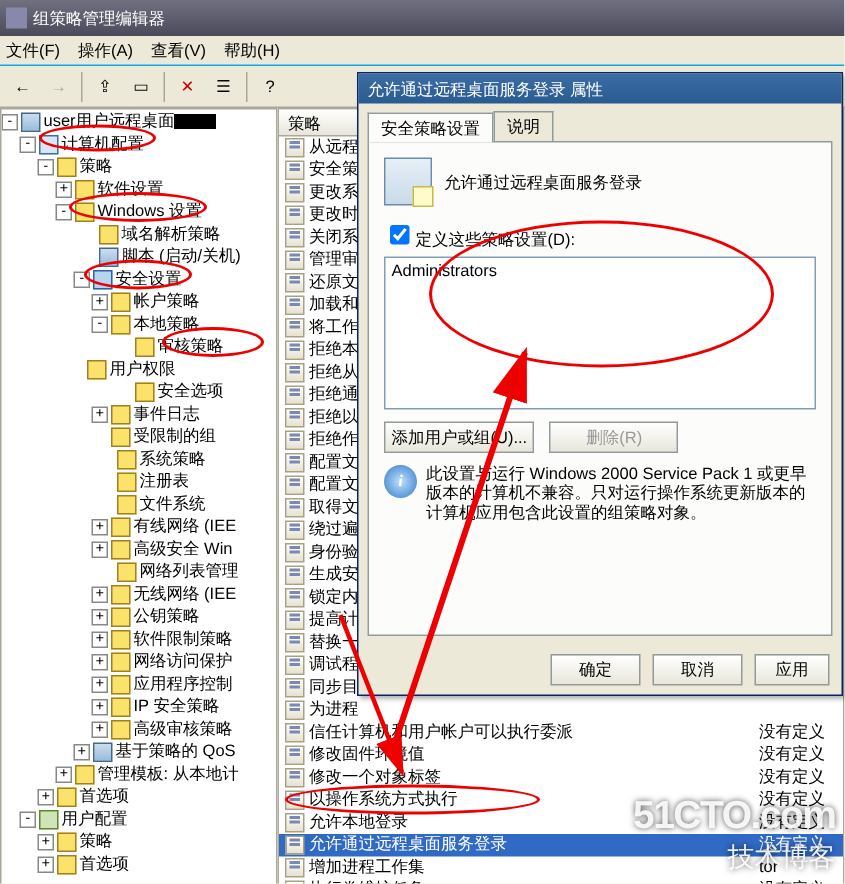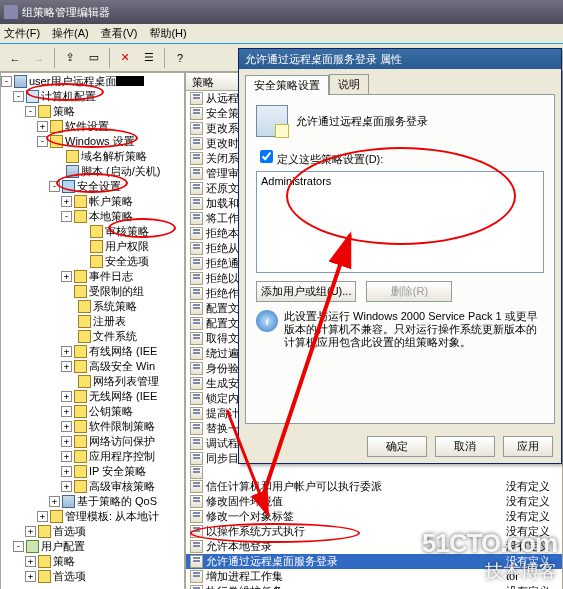--- a/index.html
+++ b/index.html
@@ -132,21 +132,21 @@
     <div class="row" style="padding-left:60px">
         <span class="exp">-</span>
         <span class="node-icon"></span>
         <span>本地策略</span>
       </div>
     <div class="row" style="padding-left:76px">
         <span class="nexp"></span>
         <span class="node-icon"></span>
         <span>审核策略</span>
       </div>
-    <div class="row" style="padding-left:76px">
+    <div class="row" style="padding-left:44px">
         <span class="nexp"></span>
         <span class="node-icon"></span>
         <span>用户权限</span>
       </div>
     <div class="row" style="padding-left:76px">
         <span class="nexp"></span>
         <span class="node-icon"></span>
         <span>安全选项</span>
       </div>
     <div class="row" style="padding-left:60px">
@@ -356,20 +356,21 @@
         <div class="list-row">
           <span class="li-icon"></span>
           <span style="flex: 0 0 300px;">调试程</span>
         </div>
         <div class="list-row">
           <span class="li-icon"></span>
           <span style="flex: 0 0 300px;">同步目</span>
         </div>
         <div class="list-row">
           <span class="li-icon"></span>
+          <span style="flex: 0 0 300px;">为进程</span>
         </div>
         <div class="list-row">
           <span class="li-icon"></span>
           <span style="flex: 0 0 300px;">信任计算机和用户帐户可以执行委派</span>
           <span>没有定义</span>
         </div>
         <div class="list-row">
           <span class="li-icon"></span>
           <span style="flex: 0 0 300px;">修改固件环境值</span>
           <span>没有定义</span>

